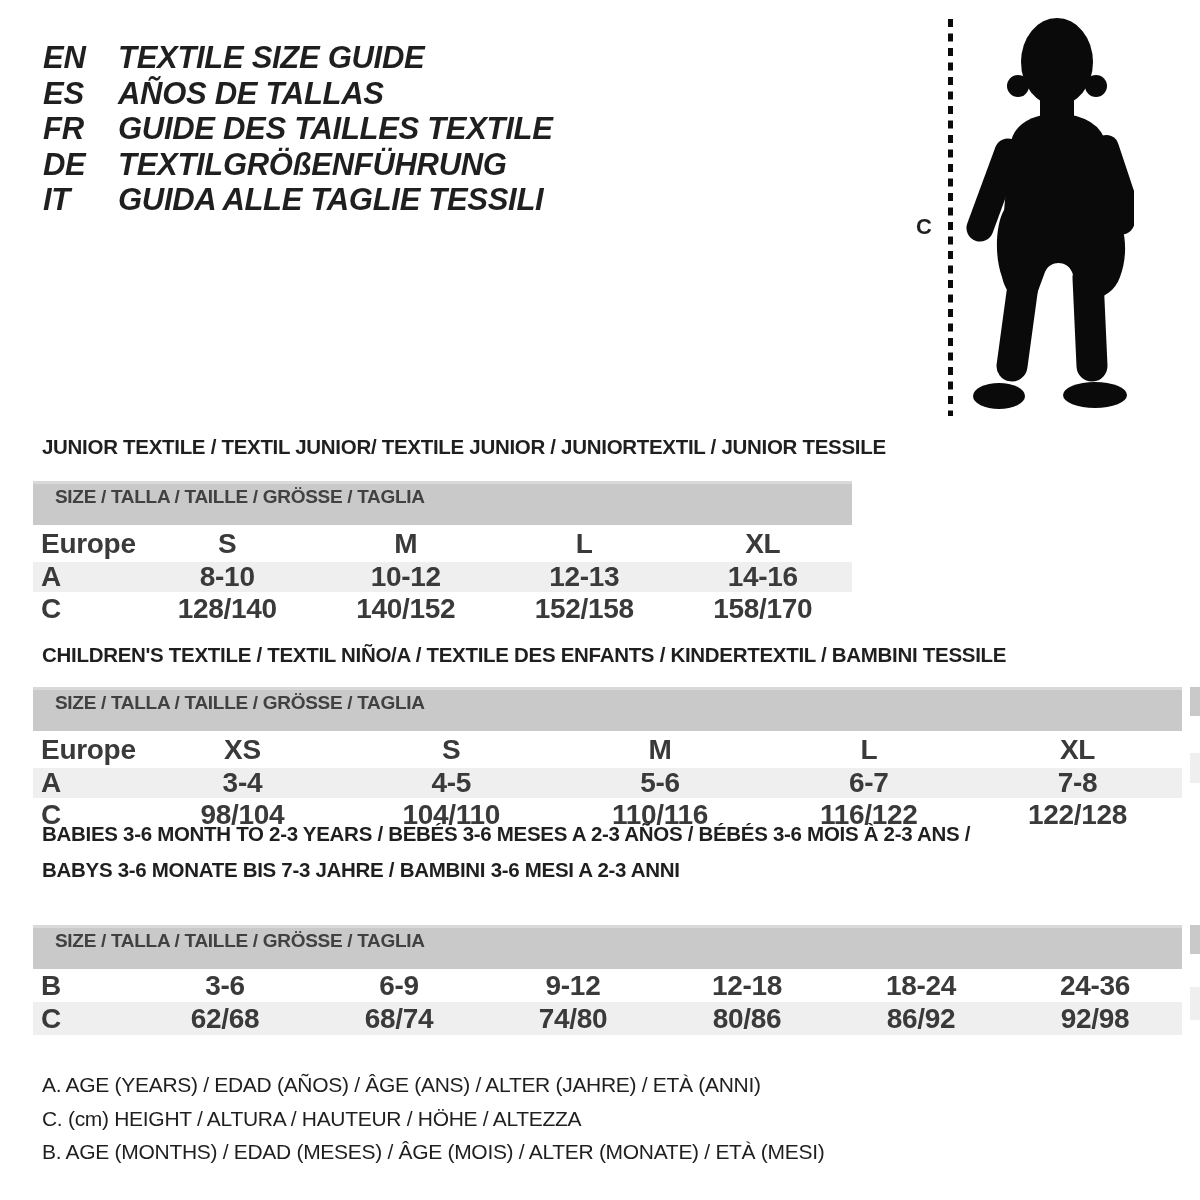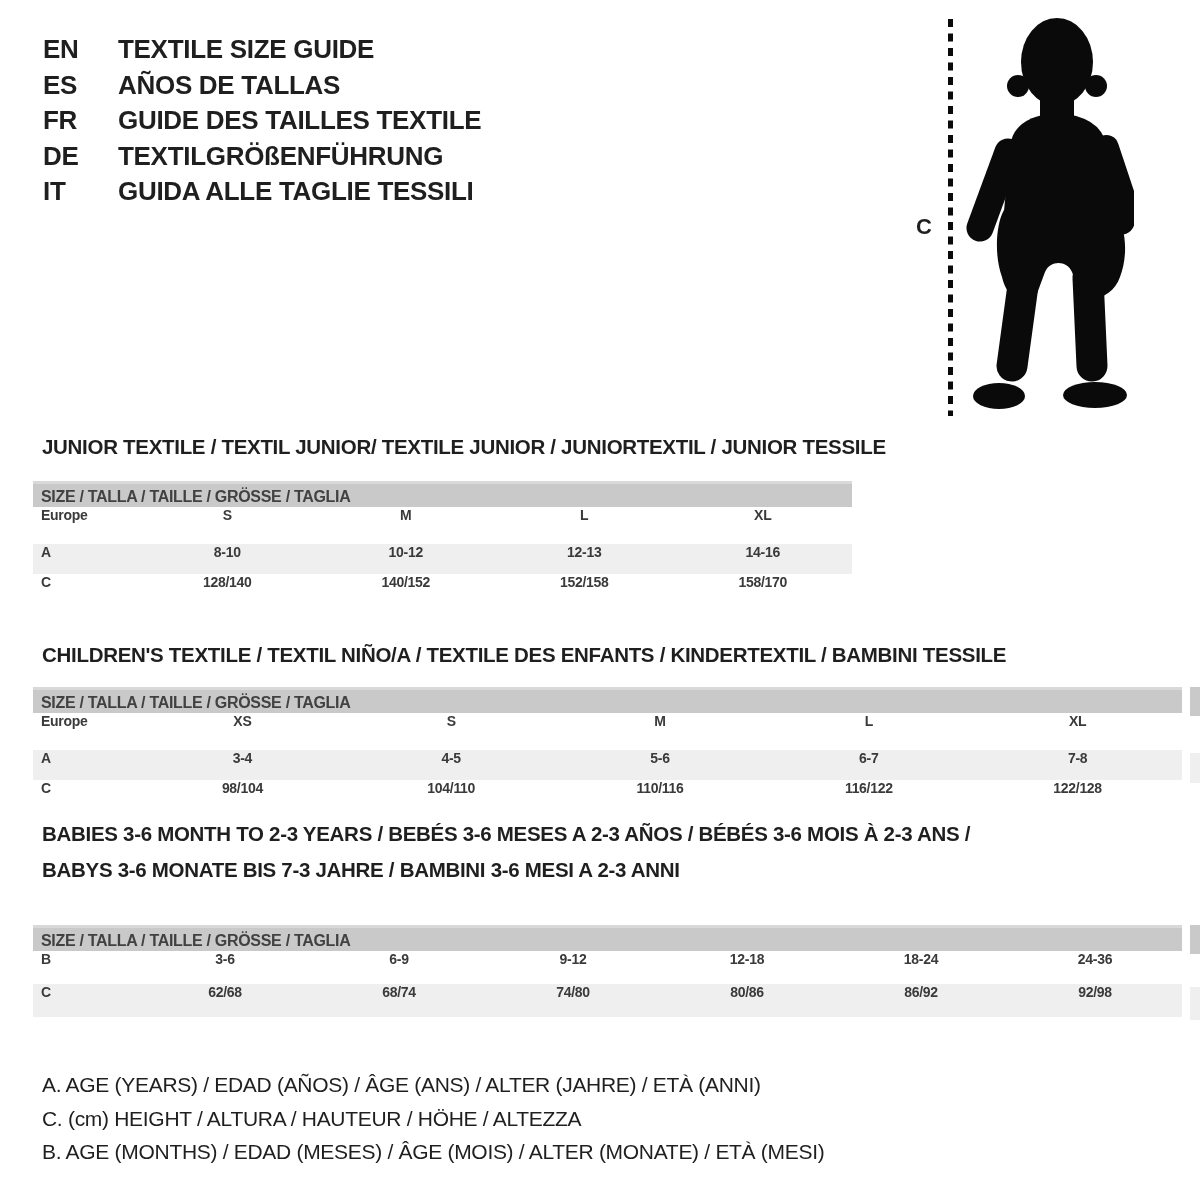--- a/index.html
+++ b/index.html
@@ -3,37 +3,37 @@
 <meta charset="utf-8">
 <style>
   html,body{margin:0;padding:0;background:#fff;}
   #canvas{
     position:relative;width:1200px;height:1200px;background:#fff;overflow:hidden;
     font-family:"Liberation Sans","DejaVu Sans",sans-serif;
     color:var(--text_dark,#1f1f1f);
   }
   .abs{position:absolute;}
   
-  #langs{left:43px;top:32px;font-size:26px;font-weight:bold;letter-spacing:-0.3px;line-height:35.6px;white-space:nowrap;}
+  #langs{left:43px;top:40px;font-size:31px;font-weight:bold;letter-spacing:-0.3px;line-height:35.6px;white-space:nowrap;font-style:italic;}
   .lang-code{display:inline-block;width:75px;}
   
   #dash-line{left:945px;top:16px;width:11px;height:402px;color:#0a0a0a;}
   #c-label{left:916px;top:214px;font-size:22px;font-weight:bold;}
   #toddler{left:966px;top:14px;width:168px;height:404px;color:var(--silhouette,#0a0a0a);}
   
   .sec-title{left:42px;font-size:20.5px;font-weight:bold;letter-spacing:-0.3px;white-space:nowrap;}
   #babies-title{line-height:36px;}
   
   .size-table{left:33px;}
   .bar{
-    height:26px;border-top:3px solid var(--bar_edge,#d8d8d8);background:var(--header_bar,#c9c9c9);
-    color:var(--bar_text,#414141);font-size:16px;font-weight:bold;letter-spacing:-0.3px;
-    line-height:26px;padding-left:8px;box-sizing:border-box;
+    height:44px;border-top:3px solid var(--bar_edge,#d8d8d8);background:var(--header_bar,#c9c9c9);
+    color:var(--bar_text,#414141);font-size:19px;font-weight:bold;letter-spacing:-0.3px;
+    line-height:26px;padding-left:22px;box-sizing:border-box;
   }
-  .trow{display:flex;font-size:14px;font-weight:bold;letter-spacing:-0.3px;color:var(--text_table,#3a3a3a);}
+  .trow{display:flex;align-items:center;font-size:28px;font-weight:bold;letter-spacing:-0.3px;color:var(--text_table,#3a3a3a);}
   .trow .lbl{width:105px;padding-left:8px;box-sizing:border-box;}
   .trow .cell{flex:1;text-align:center;}
   .striped{background:var(--stripe,#efefef);}
   .h37{height:37px;} .h33{height:33px;} .h30{height:30px;}
   #junior-table{top:481px;width:819px;}
   #children-table{top:687px;width:1149px;}
   #babies-table{top:925px;width:1149px;}
   
   .sliver{left:1190px;width:10px;}
   #sliver-ch-bar{top:687px;height:29px;background:var(--header_bar,#c9c9c9);}

